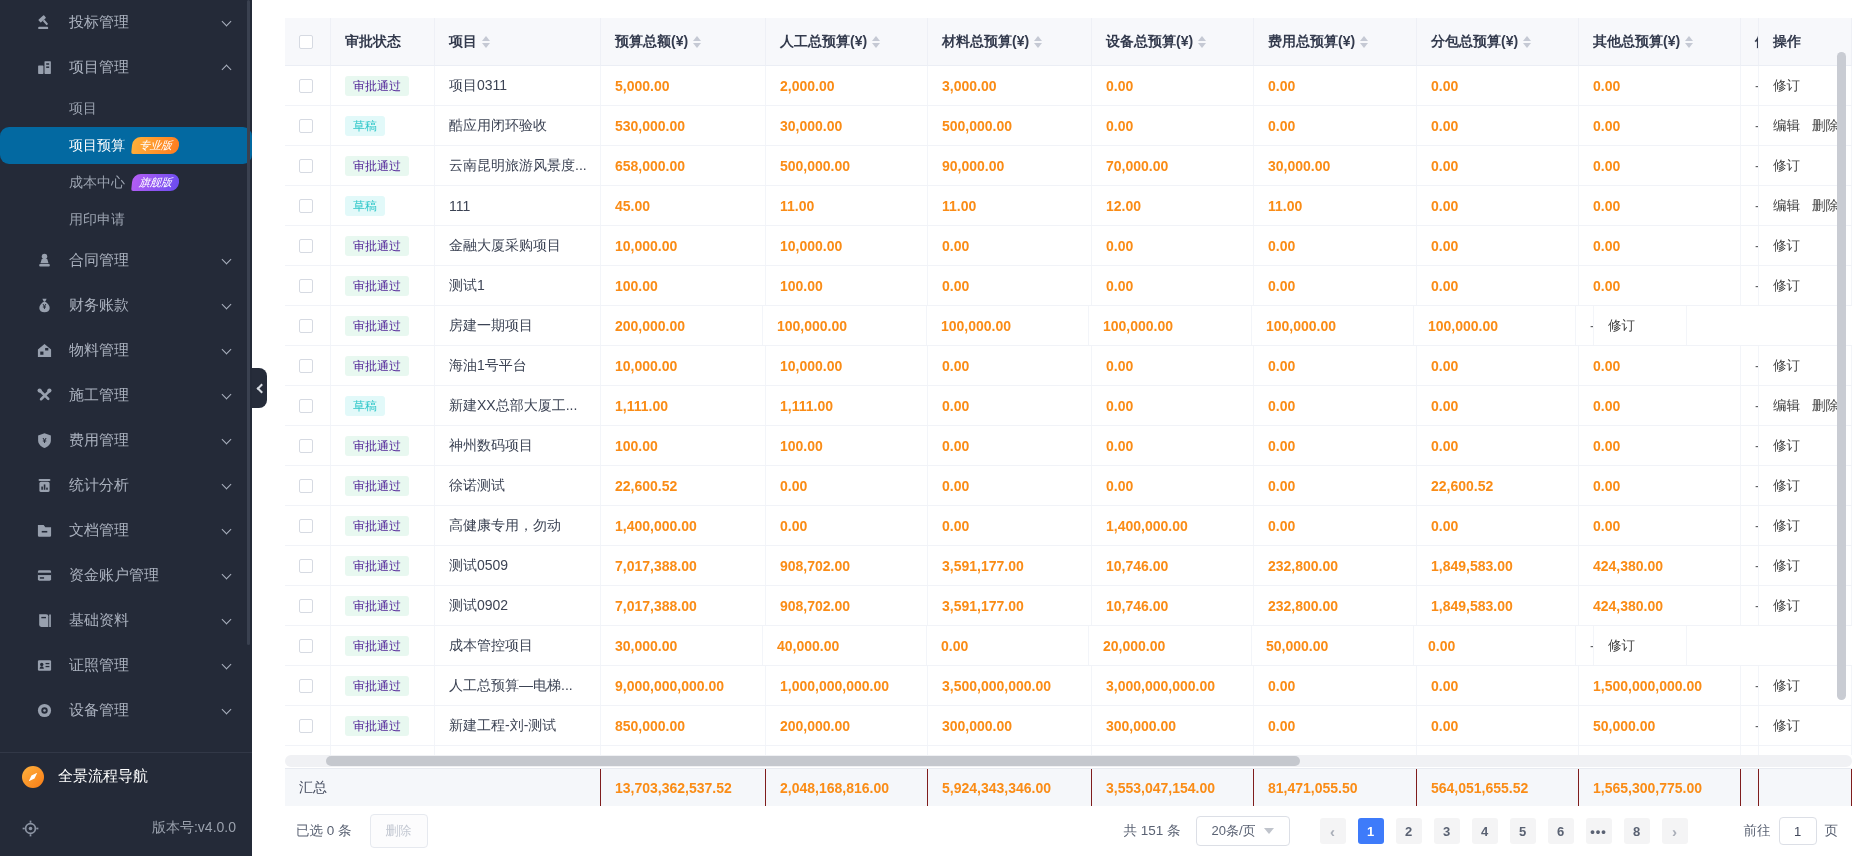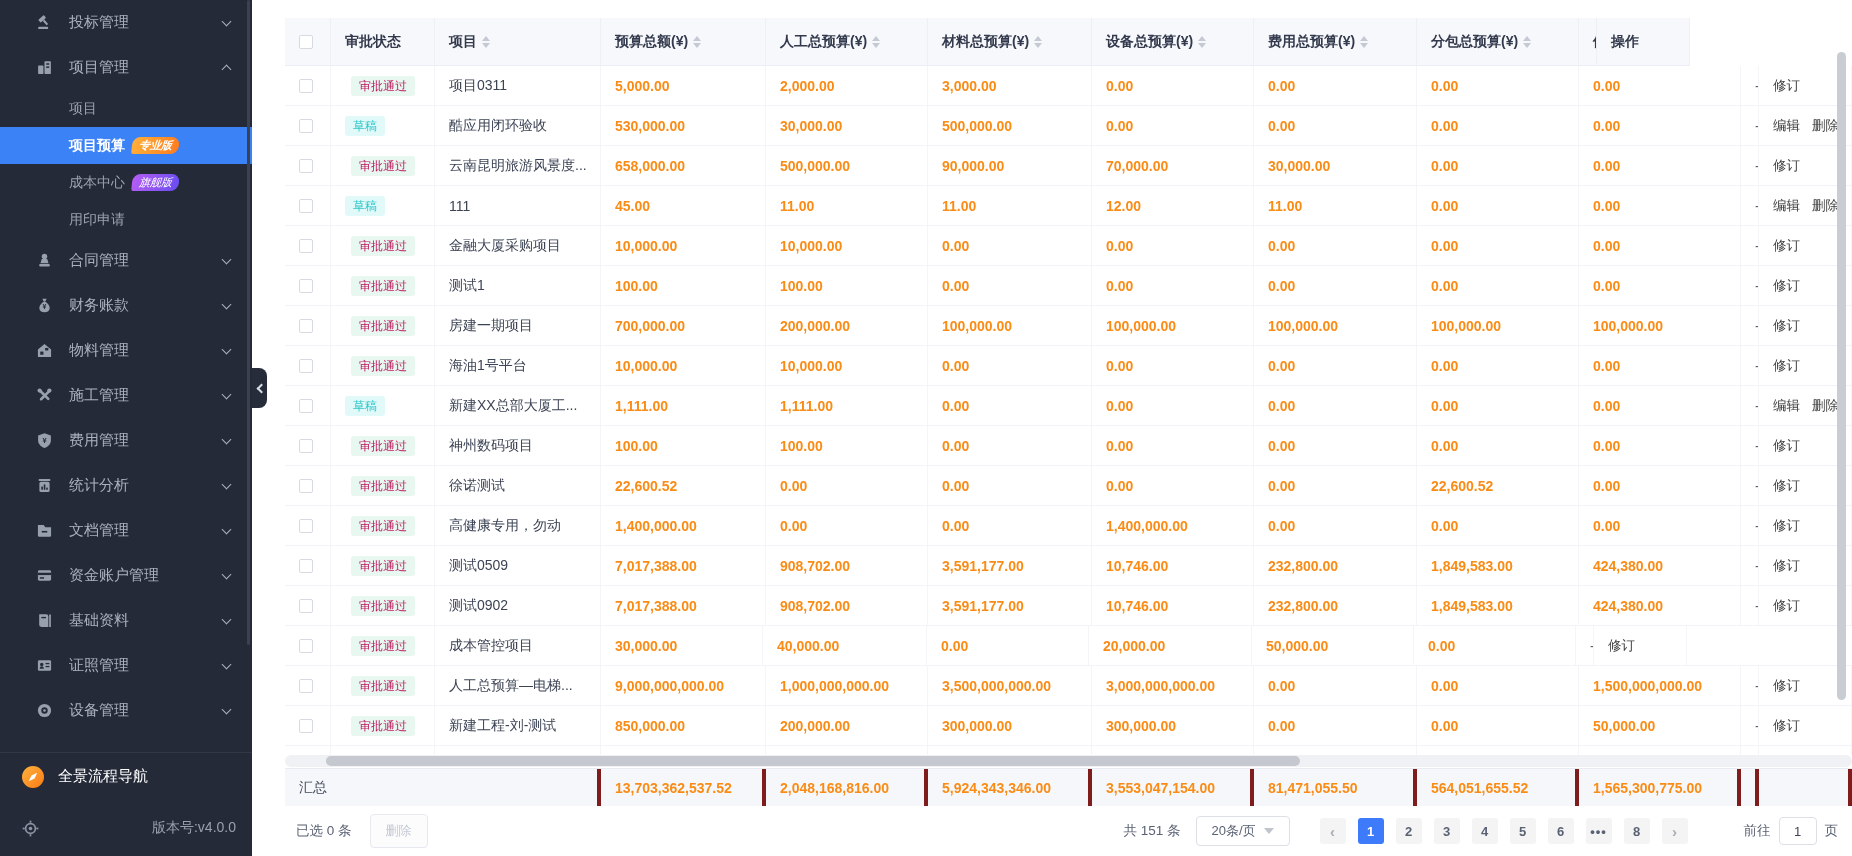--- a/index.html
+++ b/index.html
@@ -7,21 +7,21 @@
   .app{position:relative;width:1852px;height:856px;background:#fff;overflow:hidden;
        font-family:"Liberation Sans","DejaVu Sans",sans-serif;color:#41485b;font-size:14px;}
 
   
   .sidebar{position:absolute;left:0;top:0;bottom:0;width:252px;background:#242a38;z-index:5;}
   .menu{position:absolute;left:0;top:0;width:252px;height:752px;overflow:hidden;}
   .menu-item{height:45px;display:flex;align-items:center;padding:0 22px 0 34px;color:#abb2bf;font-size:15px;cursor:pointer;}
   .menu-item .mi-icon{width:20px;height:16px;margin-right:15px;display:inline-flex;align-items:center;justify-content:center;flex:none;}
   .menu-item .mi-label{flex:1;white-space:nowrap;}
   .menu-sub{height:37px;display:flex;align-items:center;padding:0 16px 0 69px;color:#9aa2af;font-size:14px;cursor:pointer;white-space:nowrap;}
-  .menu-sub.active{background:#3b82f6;color:#fff;font-weight:bold;}
+  .menu-sub.active{background:#0369a1;color:#fff;font-weight:normal;border-radius:9px;}
   .chev{width:7px;height:7px;display:inline-block;border-color:#8a93a2;flex:none;}
   .c-down{border-right:1.6px solid;border-bottom:1.6px solid;transform:rotate(45deg);margin-top:-3px;}
   .c-up{border-left:1.6px solid;border-top:1.6px solid;transform:rotate(45deg);margin-top:3px;}
   .mbadge{margin-left:7px;padding:1px 7px 2px;border-radius:8px 8px 8px 2px;font-size:11px;font-style:italic;color:#fff;transform:skewX(-6deg);display:inline-block;line-height:14px;flex:none;}
   .mbadge.pro{background:linear-gradient(100deg,#ffb03a,#ff7c1f);}
   .mbadge.ult{background:linear-gradient(100deg,#b55ef4,#6a4cf0);}
   .side-scroll{position:absolute;right:2px;top:0;width:3px;height:645px;background:#3a4150;border-radius:2px;}
   .panorama{position:absolute;left:0;right:0;top:752px;height:48px;border-top:1px solid #323847;
             display:flex;align-items:center;padding-left:22px;color:#fff;font-size:15px;cursor:pointer;}
   .compass{width:22px;height:22px;border-radius:50%;background:linear-gradient(135deg,#ffb23e,#f97c16);
@@ -40,33 +40,33 @@
   .t-row{display:flex;width:1567px;}
   .t-cell{flex:none;padding-left:14px;display:flex;align-items:center;overflow:hidden;white-space:nowrap;
           border-right:1px solid #f3f5f9;}
   .t-head .t-cell{height:48px;background:#f7f8fb;font-weight:bold;color:#333a4d;border-bottom:1px solid #ebeef5;border-right:1px solid #eef0f6;}
   .t-body{height:689px;overflow:hidden;}
   .t-body .t-row{height:40px;border-bottom:1px solid #f1f3f8;background:#fff;}
   .num{color:#fa8c16;font-weight:bold;}
   .proj{color:#3c4354;}
   .dash{color:#606266;}
   .tag{padding:2px 8px;border-radius:3px;font-size:12px;line-height:16px;}
-  .tag.approved{color:#be185d;background:#e8f8f0;margin-left:6px;}
+  .tag.approved{color:#4c1d95;background:#e8f8f0;}
   .tag.draft{color:#2ec7c9;background:#e2f9f9;}
   .cbx{width:14px;height:14px;border:1px solid #d6dae2;border-radius:2px;background:#fff;display:inline-block;cursor:pointer;}
   .link{color:#404040;margin-right:12px;cursor:pointer;font-size:13.5px;}
   .sort{display:inline-flex;flex-direction:column;margin-left:5px;gap:2px;}
   .sort i{width:0;height:0;border-left:4px solid transparent;border-right:4px solid transparent;display:block;}
   .sort .up{border-bottom:5px solid #c5c9d4;}
   .sort .dn{border-top:5px solid #c5c9d4;}
   .hscroll{position:absolute;left:0;top:737px;width:1567px;height:12px;background:#f0f1f4;border-radius:6px;}
   .hscroll .thumb{position:absolute;left:41px;top:1px;width:974px;height:10px;background:#c5c8ce;border-radius:5px;cursor:pointer;}
   .vscroll{position:absolute;right:6px;top:52px;width:9px;height:648px;background:#c9ccd3;border-radius:5px;cursor:pointer;}
   .t-summary{position:absolute;left:0;top:750px;height:38px;background:#f5f7fa;border-top:1px solid #e8ebf1;}
-  .t-summary .t-cell{border-right:4px solid #7f1d1d;height:38px;}
+  .t-summary .t-cell{border-right:1px solid #7f1d1d;height:38px;}
 
   
   .footer{position:absolute;left:252px;right:0;bottom:0;height:50px;background:#fff;
           display:flex;align-items:center;padding:0 14px 0 44px;font-size:13.5px;color:#5a6273;}
   .btn-del{margin-left:18px;padding:7px 15px;border:1px solid #e6e9ef;border-radius:4px;background:#fcfcfd;color:#c3c8d2;font-size:13px;cursor:not-allowed;}
   .f-right{margin-left:auto;display:flex;align-items:center;}
   .psize{margin-left:15px;width:94px;height:30px;border:1px solid #dcdfe6;border-radius:4px;display:flex;align-items:center;justify-content:center;gap:8px;cursor:pointer;color:#5a6273;font-size:13px;}
   .psize .sel-arrow{width:0;height:0;border-left:5px solid transparent;border-right:5px solid transparent;border-top:6px solid #c0c4cc;}
   .pager{display:flex;align-items:center;gap:12px;margin-left:30px;}
   .pg{min-width:26px;height:26px;border-radius:3px;background:#f4f4f5;color:#5a6273;font-weight:bold;font-size:13px;
@@ -328,20 +328,27 @@
               <i class="dn"></i>
             </span>
           </div>
           <div class="t-cell " style="width:162px">
             <span>分包总预算(¥)</span>
             <span class="sort">
               <i class="up"></i>
               <i class="dn"></i>
             </span>
           </div>
+          <div class="t-cell " style="width:162px">
+            <span>其他总预算(¥)</span>
+            <span class="sort">
+              <i class="up"></i>
+              <i class="dn"></i>
+            </span>
+          </div>
           <div class="t-cell " style="width:18px">
             <span>修</span>
           </div>
           <div class="t-cell " style="width:93px">
             <span>操作</span>
           </div>
         </div>
       </div>
     <div class="t-body" id="tbody">
         <div class="t-row">
@@ -576,23 +583,20 @@
         </div>
         <div class="t-row">
           <div class="t-cell " style="width:46px">
             <span class="cbx"></span>
           </div>
           <div class="t-cell " style="width:104px">
             <span class="tag approved">审批通过</span>
           </div>
           <div class="t-cell " style="width:166px">
             <span class="proj">房建一期项目</span>
-          </div>
-          <div class="t-cell " style="width:165px">
-            <span class="num">700,000.00</span>
           </div>
           <div class="t-cell " style="width:162px">
             <span class="num">200,000.00</span>
           </div>
           <div class="t-cell " style="width:164px">
             <span class="num">100,000.00</span>
           </div>
           <div class="t-cell " style="width:162px">
             <span class="num">100,000.00</span>
           </div>

